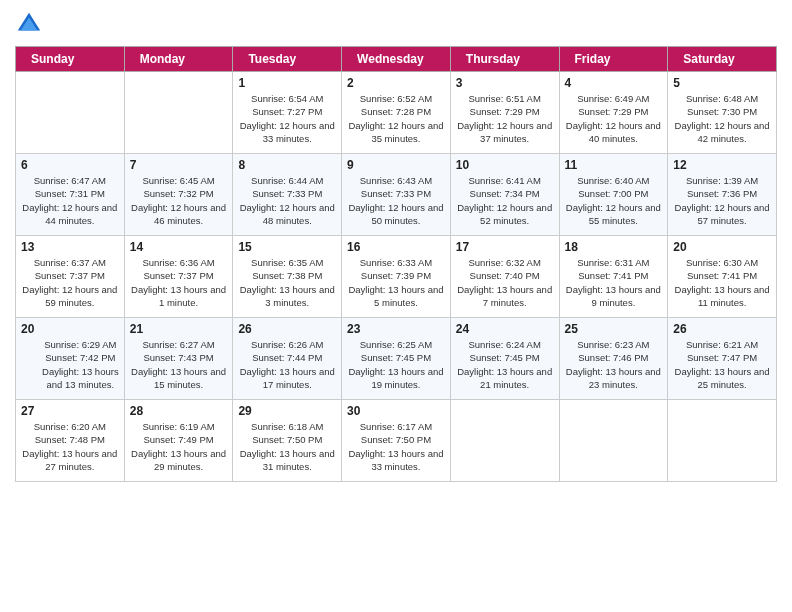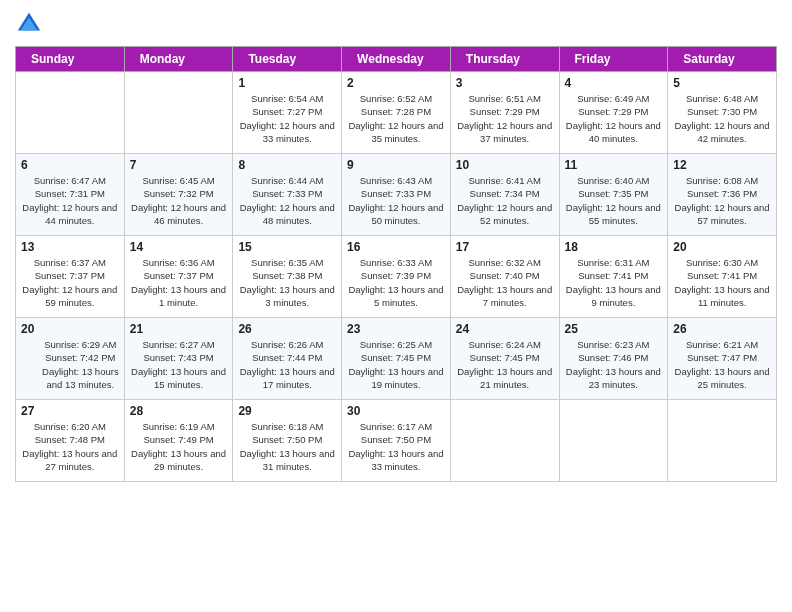--- a/index.html
+++ b/index.html
@@ -87,21 +87,21 @@
     }
     td.empty {
       background: #fff;
     }
     tr:nth-child(even) td {
       background-color: #f5f8fd;
     }
     tr:nth-child(odd) td {
       background-color: #fff;
     }
-    th { background-color: #a21caf; padding-left: 15px; }
+    th { background-color: #be185d; padding-left: 15px; }
   </style>
 </head>
 <body>
 
 <div class="page">
   <div class="header">
     <div class="logo">
       <svg class="logo-icon" viewBox="0 0 30 30">
         <polygon points="15,3 27,22 3,22" fill="#1a6bcc"></polygon>
         <polygon points="15,8 24,22 6,22" fill="#4a9eee"></polygon>
@@ -191,26 +191,26 @@
           </td>
           <td>
             <span class="day-num">10</span>
             <div class="day-info" style="white-space: pre-line;">Sunrise: 6:41 AM
 Sunset: 7:34 PM
 Daylight: 12 hours and 52 minutes.</div>
           </td>
           <td>
             <span class="day-num">11</span>
             <div class="day-info" style="white-space: pre-line;">Sunrise: 6:40 AM
-Sunset: 7:35 PM
+Sunset: 7:00 PM
 Daylight: 12 hours and 55 minutes.</div>
           </td>
           <td>
             <span class="day-num">12</span>
-            <div class="day-info" style="white-space: pre-line;">Sunrise: 6:08 AM
+            <div class="day-info" style="white-space: pre-line;">Sunrise: 1:39 AM
 Sunset: 7:36 PM
 Daylight: 12 hours and 57 minutes.</div>
           </td>
         </tr>
         <tr>
           <td>
             <span class="day-num">13</span>
             <div class="day-info" style="white-space: pre-line;">Sunrise: 6:37 AM
 Sunset: 7:37 PM
 Daylight: 12 hours and 59 minutes.</div>

